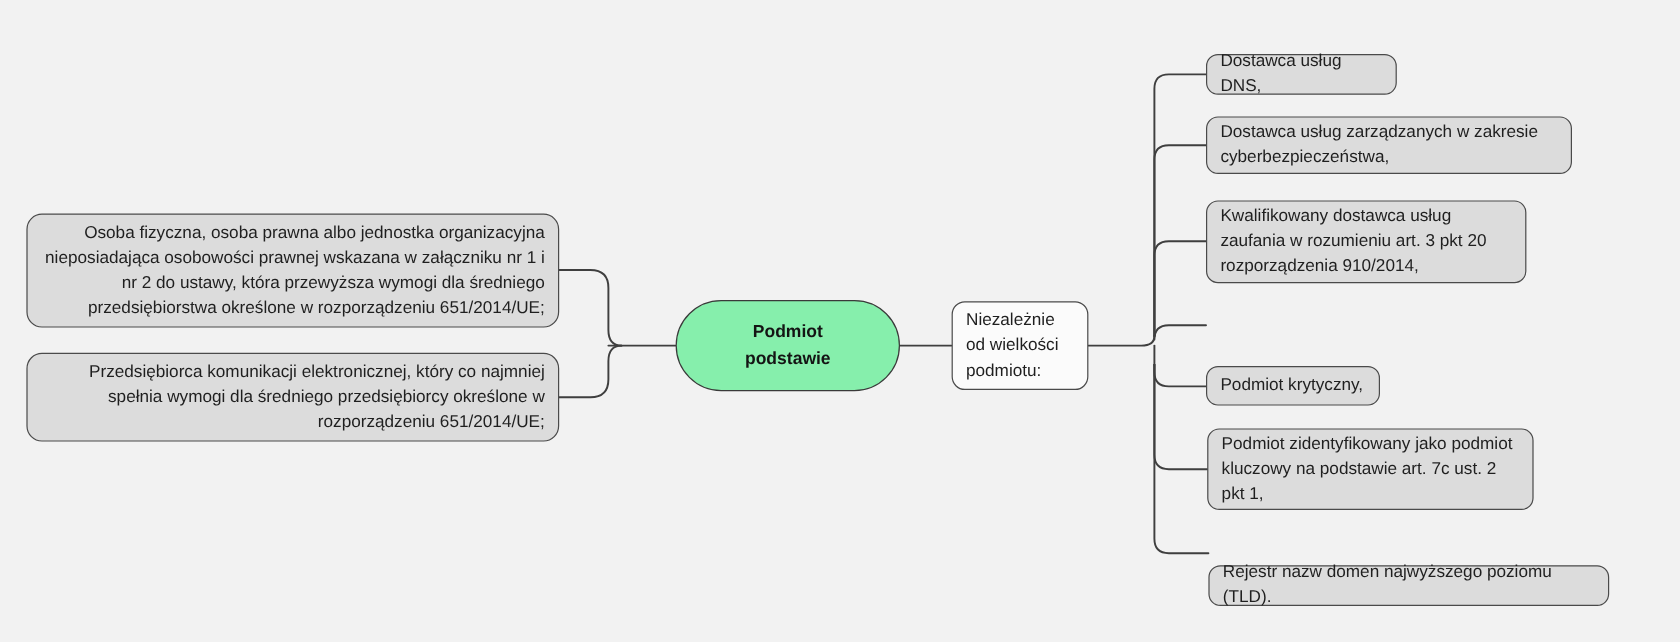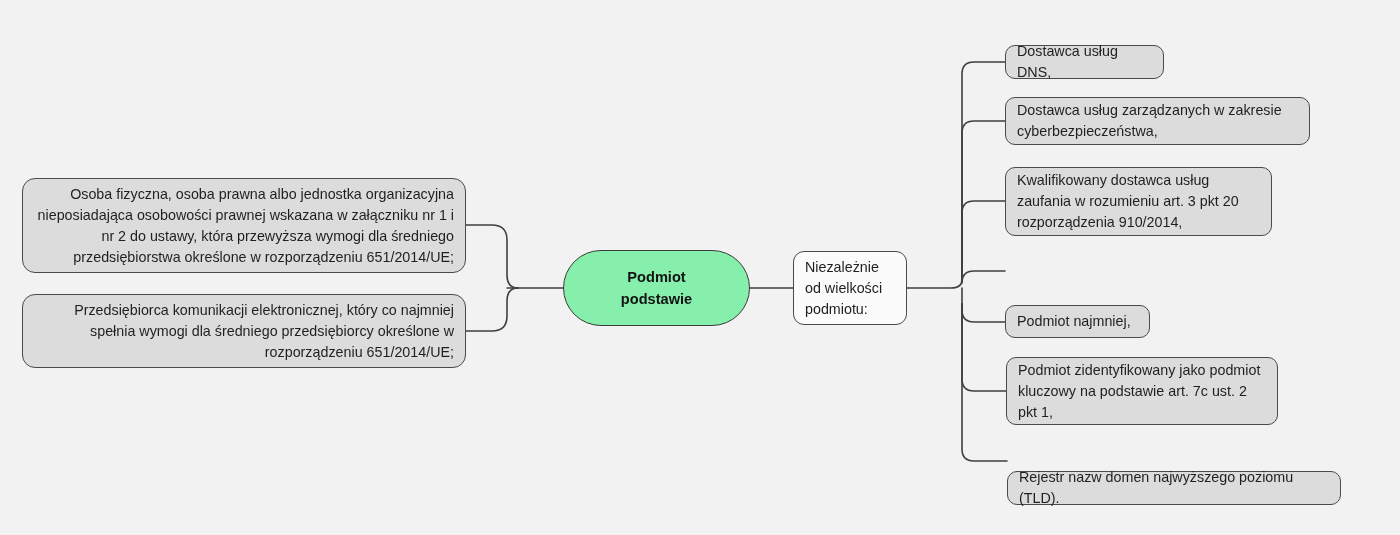--- a/index.html
+++ b/index.html
@@ -113,21 +113,21 @@
   <div class="node" style="left:1005px; top:97px; width:305px; height:48px;">
     <span class="txt">Dostawca usług zarządzanych w zakresie cyberbezpieczeństwa,</span>
   </div>
 
   <div class="node" style="left:1005px; top:167px; width:267px; height:69px;justify-content:center;">
     <span class="txt">Kwalifikowany dostawca usług zaufania w rozumieniu art. 3 pkt 20 rozporządzenia 910/2014,</span>
   </div>
 
 
   <div class="node" style="left:1005px; top:305px; width:145px; height:33px;">
-    <span class="txt">Podmiot najmniej,</span>
+    <span class="txt">Podmiot krytyczny,</span>
   </div>
 
   <div class="node" style="left:1006px; top:357px; width:272px; height:68px;">
     <span class="txt">Podmiot zidentyfikowany jako podmiot kluczowy na podstawie art. 7c ust. 2 pkt 1,</span>
   </div>
 
   <div class="node" style="left:1007px; top:444px; width:334px; height:34px;margin-top:27px;">
     <span class="txt">Rejestr nazw domen najwyższego poziomu (TLD).</span>
   </div>
 

